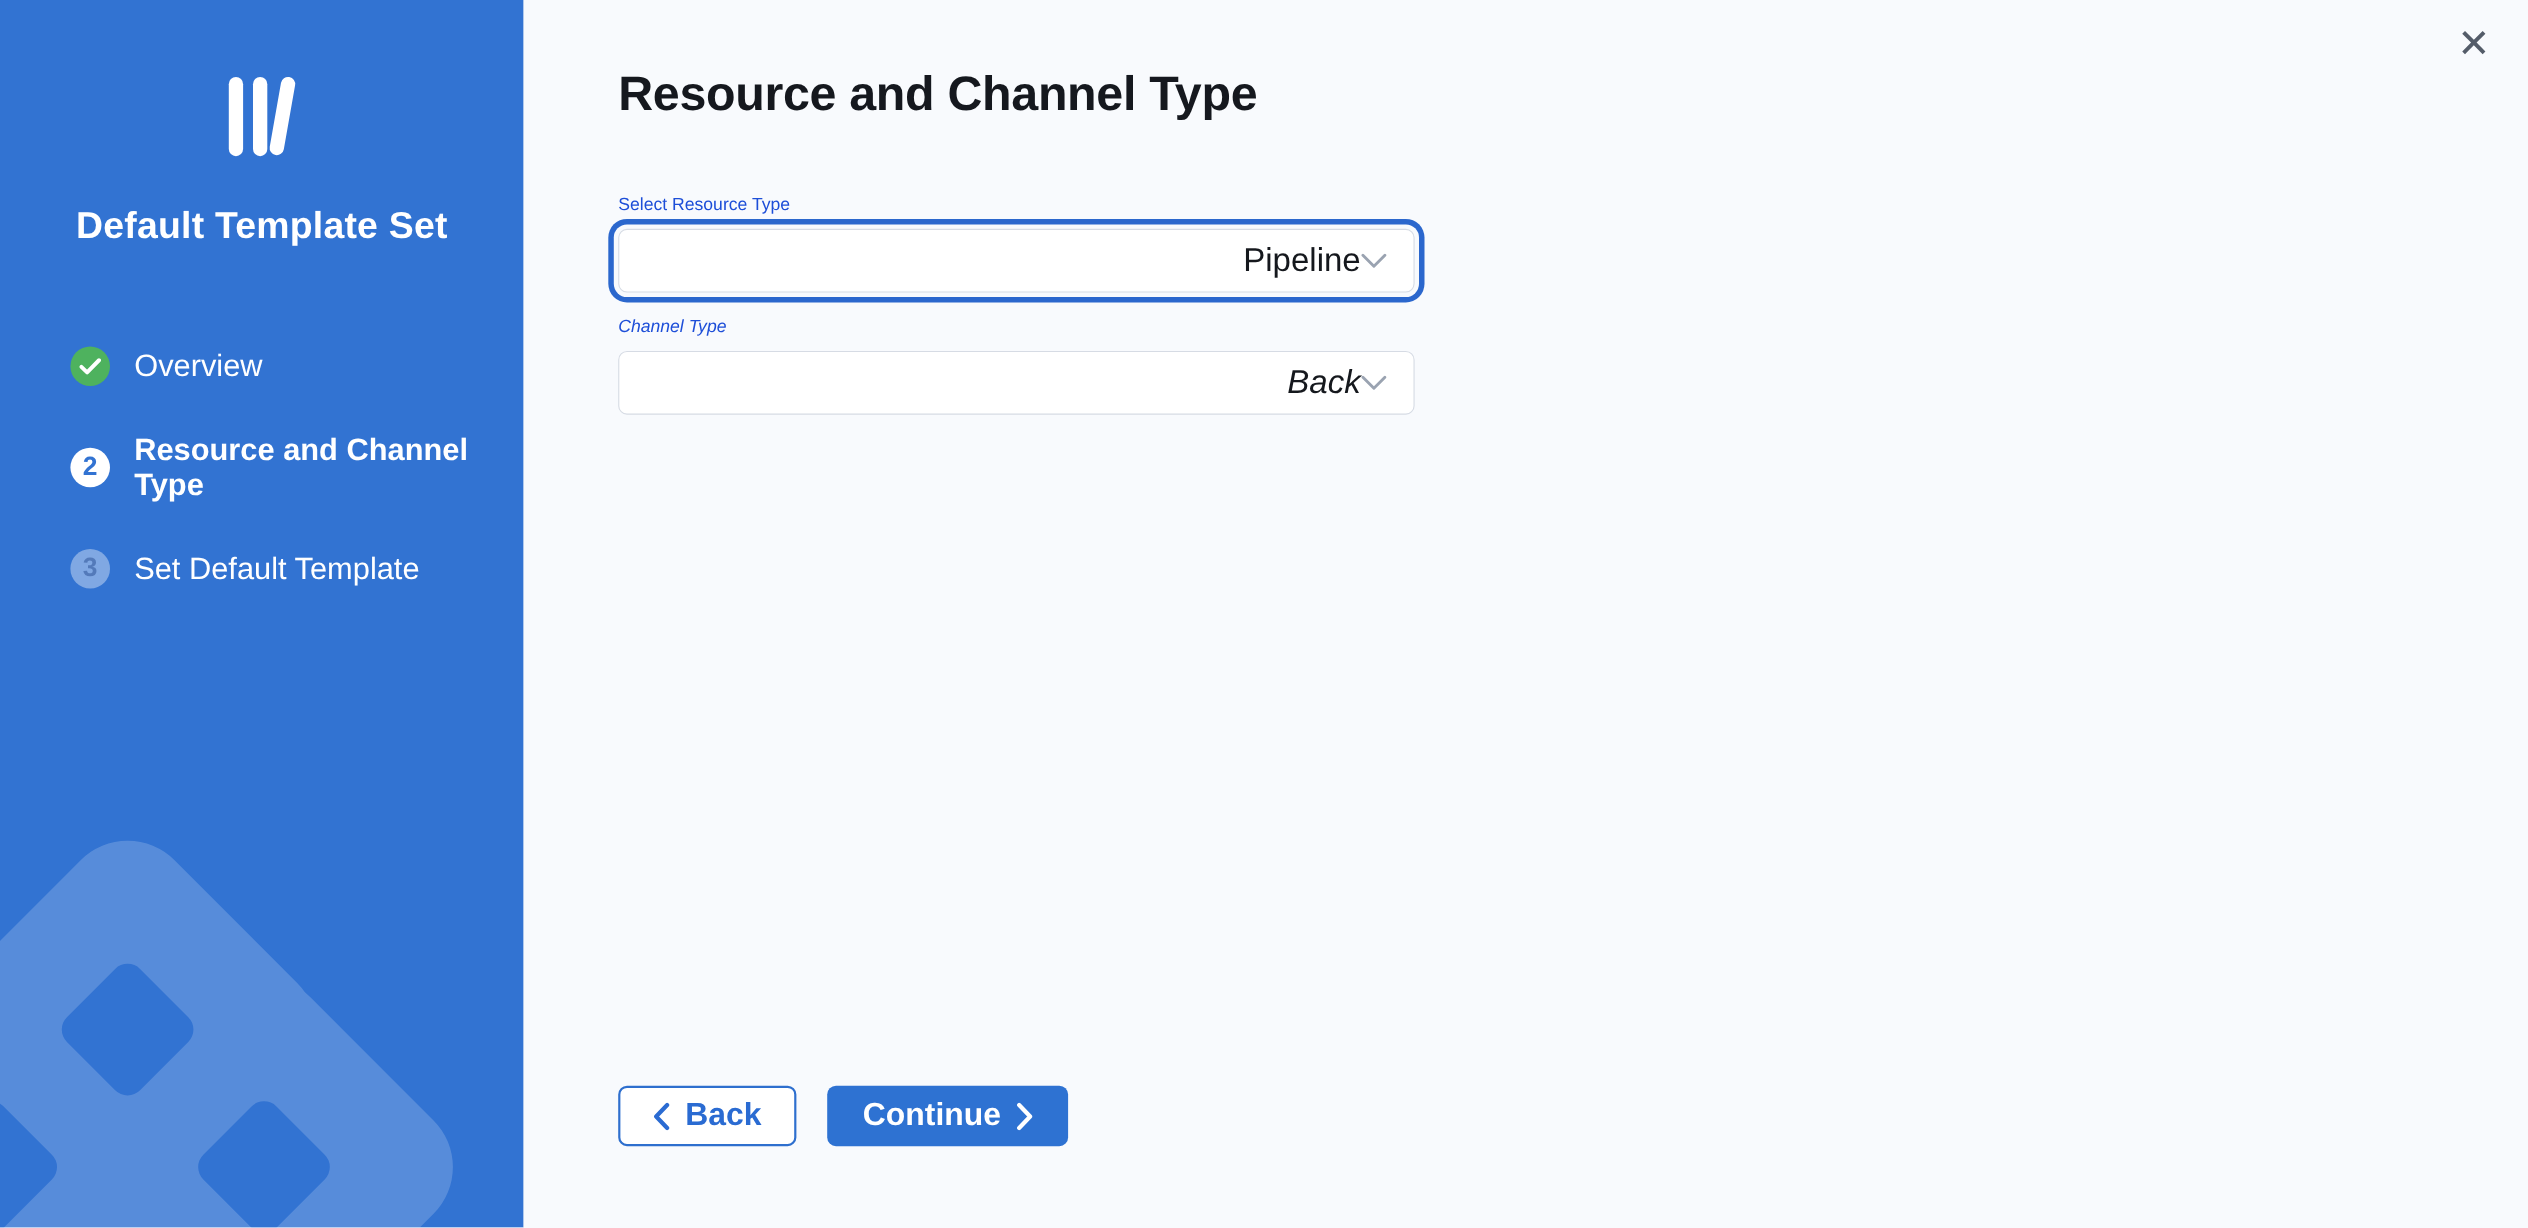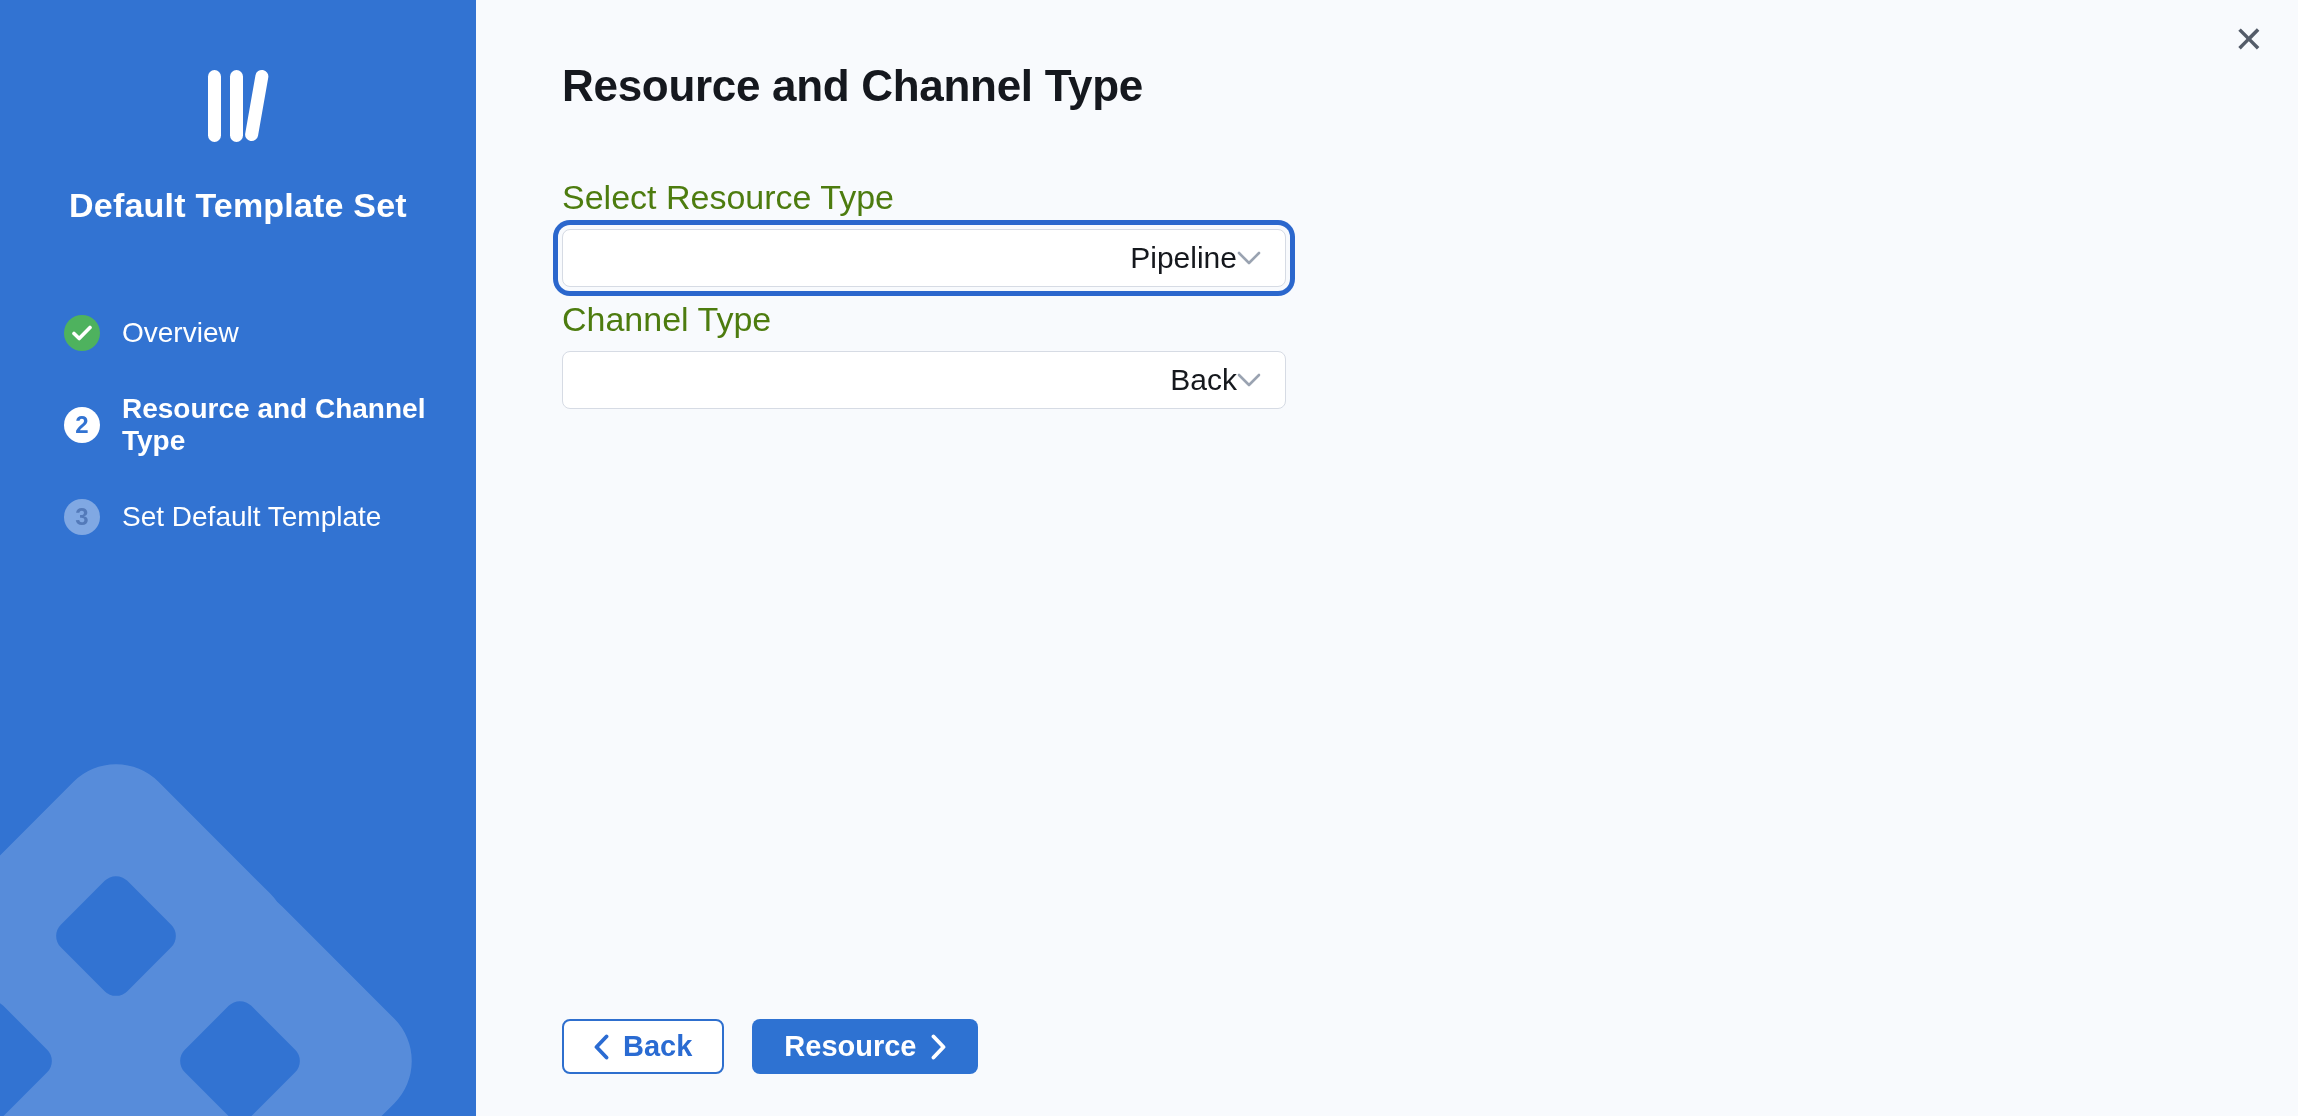--- a/index.html
+++ b/index.html
@@ -108,43 +108,43 @@
     font-size: 36px;
     line-height: 1;
     color: #545c69;
     background: none;
     border: none;
     cursor: pointer;
     font-family: inherit;
   }
   .form { margin-top: 70px; width: 724px; }
   .field-label {
-    font-size: 34px;
-    color: #4d7c0f;
+    font-size: 16px;
+    color: #1d4ed8;
     margin-bottom: 12px;
   }
   .select {
     width: 724px;
     height: 58px;
     background: #ffffff;
     border: 1.5px solid #d6dbe4;
     border-radius: 8px;
     display: flex;
     align-items: center;
     justify-content: space-between;
     padding: 0 24px 0 20px;
     font-size: 30px;
     color: #15181d;
     cursor: pointer;
   }
   .select.focused {
     box-shadow: 0 0 0 4px #f8fafd, 0 0 0 9px #2b67cd;
   }
   .chev { flex-shrink: 0; }
-  .field + .field { margin-top: 13px; }
+  .field + .field { margin-top: 23px; font-style: italic; }
   .field .select { margin-top: 0; justify-content: flex-end; }
 
   
   .btn-row {
     margin-top: 610px;
     display: flex;
     align-items: center;
     gap: 28px;
   }
   .btn {
@@ -250,19 +250,19 @@
 
   <div class="btn-row">
     <button class="btn btn-back">
       <svg width="15" height="26" viewBox="0 0 15 26" fill="none" stroke="currentColor" stroke-width="3.8" stroke-linecap="round" stroke-linejoin="round">
         <polyline points="12.5,2.5 2.5,13 12.5,23.5"></polyline>
       </svg>
       <span>Back</span>
     </button>
 
     <button class="btn btn-continue">
-      <span>Resource</span>
+      <span>Continue</span>
       <svg width="15" height="26" viewBox="0 0 15 26" fill="none" stroke="currentColor" stroke-width="3.8" stroke-linecap="round" stroke-linejoin="round">
         <polyline points="2.5,2.5 12.5,13 2.5,23.5"></polyline>
       </svg>
     </button>
   </div>
 </main>
 
 </body></html>

